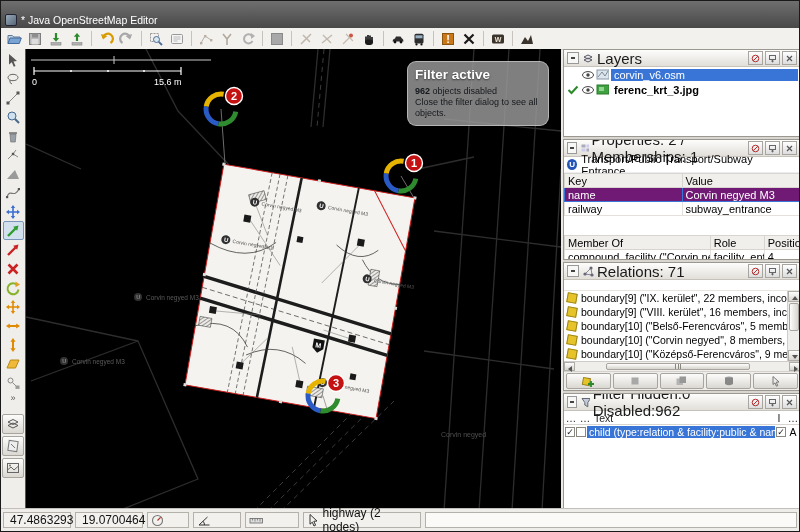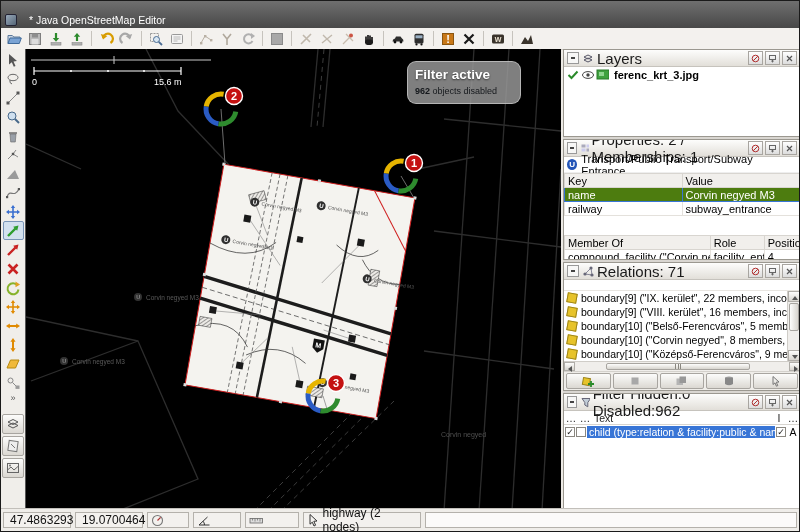--- a/index.html
+++ b/index.html
@@ -2,42 +2,42 @@
 <html><head>
 <meta charset="utf-8">
 <style>
   html,body{margin:0;padding:0;background:#888;}
   .window{position:relative;width:800px;height:532px;font-family:"Liberation Sans",sans-serif;
     background:#ece9e4;overflow:hidden;border:1px solid #1a1a1a;box-sizing:border-box;
     -webkit-user-select:none;user-select:none;}
   
   .titlebar{position:absolute;left:0;top:0;right:0;height:22px;
     background:linear-gradient(#6f6f6f,#383838);color:#fff;font-size:10.5px;
-    display:flex;align-items:center;gap:12px;padding:8px 4px;}
+    display:flex;align-items:center;gap:4px;padding:8px 4px;}
   .appicon{width:10px;height:10px;background:linear-gradient(135deg,#9ab,#567);border:1px solid #223;border-radius:2px;}
   
   .menubar{position:absolute;left:0;top:14px;right:0;height:13px;background:#f3f1ee;
     border-bottom:1px solid #dcd9d4;display:flex;align-items:center;font-size:11px;color:#1a1a1a;}
   .menubar span{padding:0 6px;}
   
   .toolbar{position:absolute;left:0;top:27px;right:0;height:21px;background:#f3f1ee;
     border-bottom:1px solid #cfccc6;display:flex;align-items:center;padding:0 3px;gap:1px;}
   .tbtn{width:20px;height:19px;display:flex;align-items:center;justify-content:center;}
   .tsep{width:1px;height:15px;background:#c6c3bd;margin:0 3px;}
   
   .sidebar{position:absolute;left:0;top:48px;width:25px;height:462px;background:#f0eeea;
     border-right:1px solid #555;display:flex;flex-direction:column;align-items:center;padding-top:1px;box-sizing:border-box;}
   .sbtn{width:21px;height:19px;display:flex;align-items:center;justify-content:center;box-sizing:border-box;}
   .sbtn.pressed{border:1px solid #7a96b8;background:#d3e1ef;border-radius:2px;}
   .smore{font-size:9px;color:#555;height:12px;line-height:12px;}
   .sbtn.toggle{border:1px solid #a8a5a0;background:linear-gradient(#fcfcfb,#dbd8d2);border-radius:2px;width:22px;height:20px;margin-top:2px;}
   .sp8{height:8px;}
   
   .map{position:absolute;left:25px;top:48px;width:535px;height:462px;background:#000;overflow:hidden;}
-  .tooltip{position:absolute;left:381px;top:12px;width:114px;background:rgba(155,155,155,.82);
+  .tooltip{position:absolute;left:381px;top:12px;width:142px;background:rgba(155,155,155,.82);
     border:1px solid rgba(225,225,225,.55);border-radius:9px;padding:5px 7px 6px;box-sizing:border-box;z-index:5;}
   .tooltip h3{margin:0 0 4px;font-size:13.5px;color:#fff;text-shadow:0 1px 2px rgba(0,0,0,.6);}
   .tooltip p{margin:0;font-size:9px;color:#15181c;line-height:11px;}
   
   .rightcol{position:absolute;left:562px;top:48px;width:238px;height:462px;background:#d9d6d1;
     display:flex;flex-direction:column;gap:2px;box-sizing:border-box;}
   .panel{background:#fff;border:1px solid #9b9890;display:flex;flex-direction:column;box-sizing:border-box;overflow:hidden;}
   .phead{height:16px;flex:0 0 16px;background:linear-gradient(#fdfdfc,#e2dfd9);border-bottom:1px solid #c6c3bd;
     display:flex;align-items:center;gap:3px;padding:0 3px;font-size:15px;color:#1a1a1a;}
   .collapse{width:10px;height:10px;border:1px solid #999;background:#f7f7f6;display:flex;align-items:center;justify-content:center;}
@@ -51,21 +51,21 @@
   .lrow.sel .lname{background:#3875d6;color:#fff;padding:0 3px;flex:1;}
   .lname{padding:0 3px;}
   .bold{font-weight:bold;}
   
   .preset{height:15px;display:flex;align-items:center;gap:4px;padding:0 3px;font-size:11px;border-bottom:1px solid #eee;}
   .ubadge{width:11px;height:11px;border-radius:50%;background:#2456b8;color:#fff;font-size:8px;font-weight:bold;
     display:flex;align-items:center;justify-content:center;}
   table.kv{border-collapse:collapse;width:100%;table-layout:fixed;font-size:11px;}
   table.kv th{background:#f1efec;border:1px solid #d8d5d0;font-weight:normal;text-align:left;padding:0 3px;height:13px;}
   table.kv td{border:1px solid #e4e1dc;padding:0 3px;height:13px;white-space:nowrap;overflow:hidden;}
-  tr.selrow td{background:#4d7c0f;color:#fff;border-color:#3875d6;}
+  tr.selrow td{background:#701a75;color:#fff;border-color:#3875d6;}
   .btnrow{margin-top:auto;display:flex;gap:2px;padding:1px 2px 2px;}
   .btn{flex:1;height:18px;border:1px solid #8f8c86;border-radius:2px;background:linear-gradient(#fefefe,#d8d5cf);
     font-size:11px;display:flex;align-items:center;justify-content:center;gap:4px;color:#111;}
   
   .rstrip{height:12px;border-bottom:1px solid #e8e5e0;background:#fff;}
   .rlist{position:relative;}
   .rrow{height:14px;display:flex;align-items:center;gap:4px;padding:0 3px;font-size:10.5px;white-space:nowrap;overflow:hidden;}
   .relicon{width:8px;height:8px;background:#e7c32a;border:1px solid #9a831a;transform:rotate(10deg);flex:0 0 8px;}
   .vscroll{position:absolute;right:0;top:0;bottom:0;width:12px;background:#f0eeeb;border-left:1px solid #d0cdc8;}
   .vthumb{position:absolute;left:1px;right:1px;top:12px;height:26px;background:linear-gradient(90deg,#fdfdfc,#d8d5cf);border:1px solid #a8a5a0;border-radius:2px;}
@@ -569,20 +569,21 @@
         <path d="M -14.77 -2.6 A 15 15 0 0 1 2.6 -14.77" fill="none" stroke="#e6b400" stroke-width="5"></path>
         <circle cx="13" cy="-13" r="8.5" fill="#c41111" stroke="#fff" stroke-width="1.4"></circle>
         <text x="13" y="-9.2" font-size="11" font-weight="bold" fill="#fff" text-anchor="middle">3</text>
       </g>
     </svg>
 
     
     <div class="tooltip">
       <h3>Filter active</h3>
       <p><b>962</b><span> objects disabled</span></p>
+      <p>Close the filter dialog to see all objects.</p>
     </div>
   </div>
 
   <div class="rightcol">
 
     <div class="panel" style="height:88px;">
       <div class="phead">
         <span class="collapse">
             <i></i>
           </span>
@@ -603,20 +604,36 @@
                 <rect x="1.5" y="1.5" width="6" height="4" fill="none" stroke="#666"></rect>
                 <path d="M4.5 5.5 V8 M3.2 6.8 L4.5 8 L5.8 6.8" stroke="#666" fill="none"></path>
               </svg>
             </span>
           <span class="phbtn">
               <svg width="9" height="9">
                 <path d="M2 2 L7 7 M7 2 L2 7" stroke="#555" stroke-width="1.2"></path>
               </svg>
             </span>
         </span>
+      </div>
+      <div class="lrow sel">
+        <span class="c"></span>
+        <span class="c">
+            <svg width="14" height="12">
+              <ellipse cx="7" cy="6" rx="5.5" ry="3.4" fill="#fff" stroke="#444"></ellipse>
+              <circle cx="7" cy="6" r="1.7" fill="#444"></circle>
+            </svg>
+          </span>
+        <span class="c">
+            <svg width="14" height="13">
+              <rect x="1" y="2" width="12" height="9" fill="#dce4ec" stroke="#8899aa"></rect>
+              <path d="M2 9 L6 4 L9 8 L12 3" stroke="#7a8a9a" fill="none"></path>
+            </svg>
+          </span>
+        <span class="lname">corvin_v6.osm</span>
       </div>
       <div class="lrow">
         <span class="c">
             <svg width="12" height="11">
               <path d="M1.5 6 L4.5 9 L10.5 2.5" stroke="#2a8a2a" stroke-width="2" fill="none"></path>
             </svg>
           </span>
         <span class="c">
             <svg width="14" height="12">
               <ellipse cx="7" cy="6" rx="5.5" ry="3.4" fill="#fff" stroke="#444"></ellipse>

